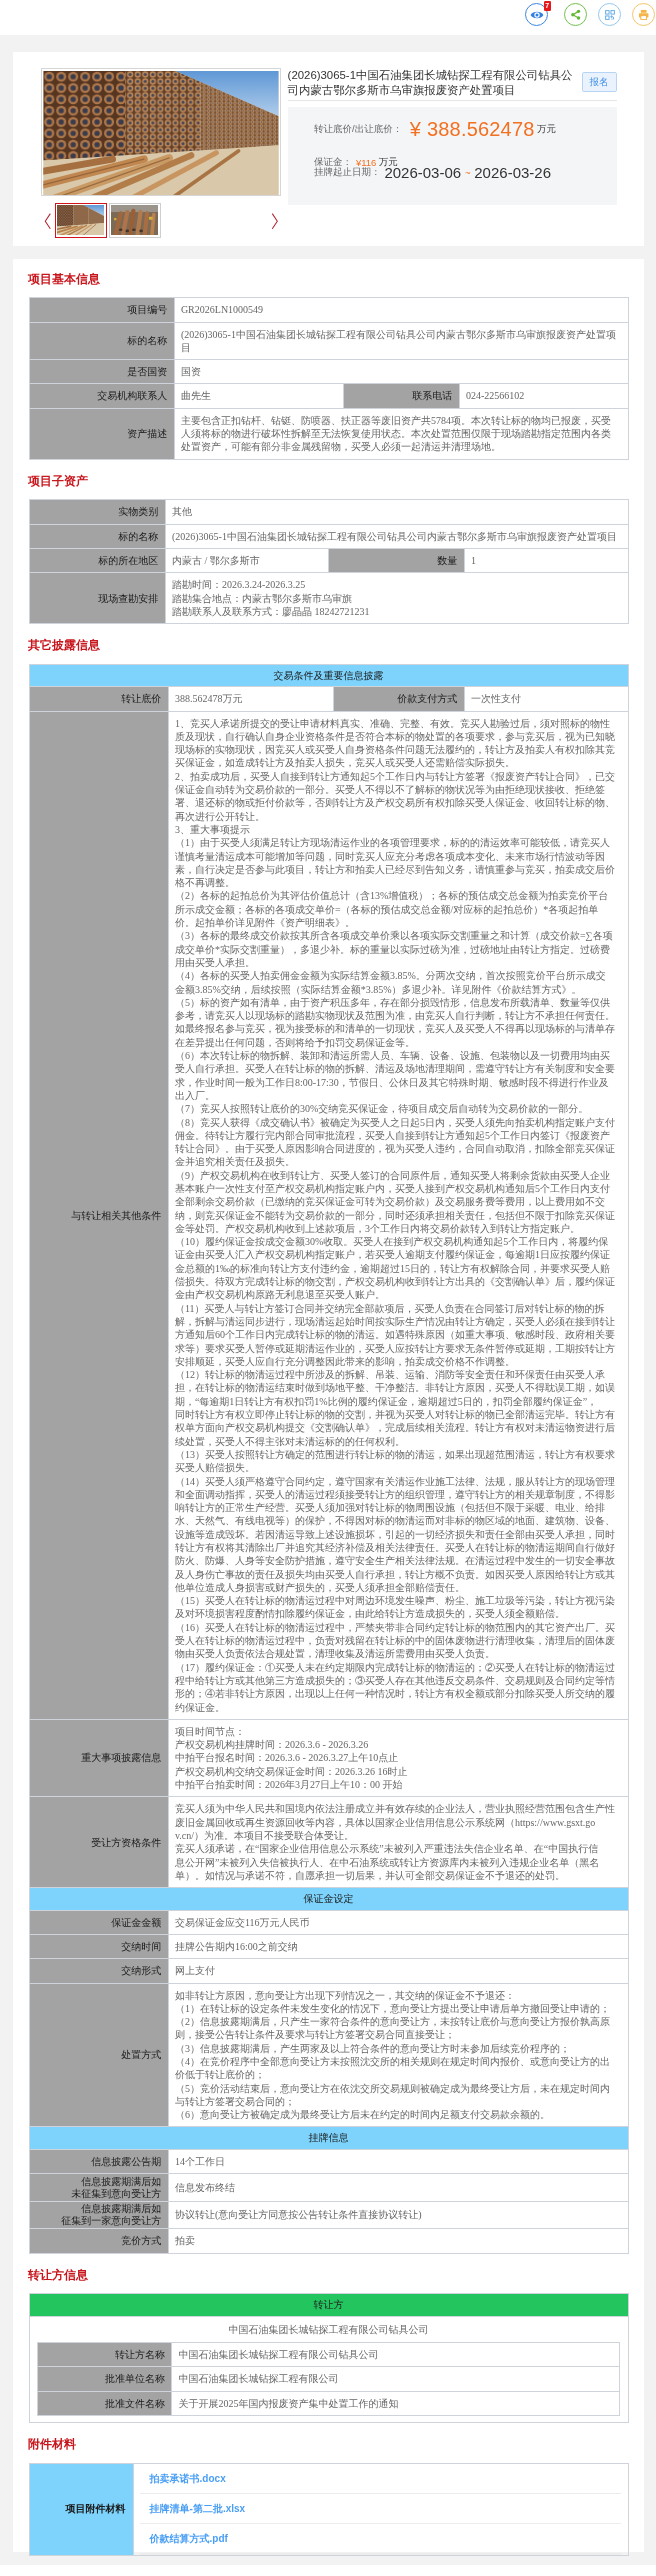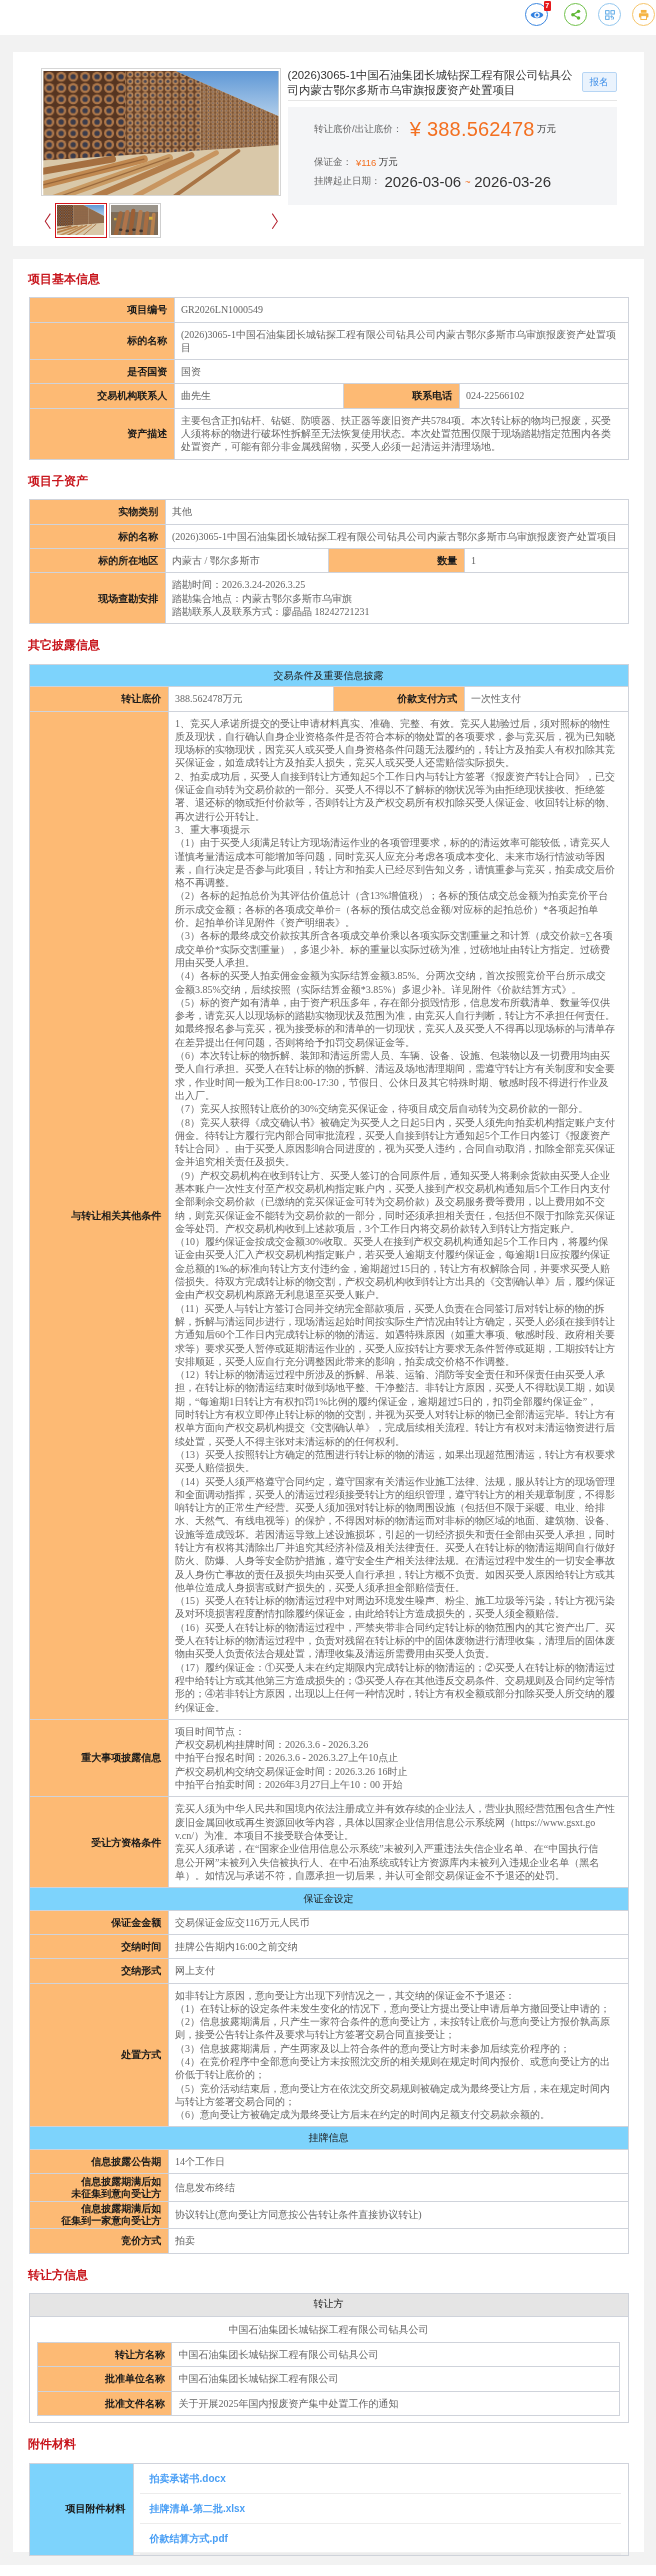--- a/index.html
+++ b/index.html
@@ -32,28 +32,28 @@
 .pb-big{font-size:20px;color:#f37021;margin-left:7.6px;letter-spacing:0.2px;}
 .pb-unit{font-size:9.5px;color:#333;margin-left:2.5px;}
 .pb-orange{font-size:9.5px;color:#f37021;margin-left:3.8px;}
 .pb-dark{font-size:15px;color:#333;margin-left:3.8px;}
 
 .sec-title{height:15px;line-height:15px;font-size:12px;font-weight:bold;color:#c8161d;margin-top:14px;margin-bottom:10.7px;margin-left:-0.6px;}
 .sec-title.first{margin-top:12.6px;}
 .tbl{width:600px;border-top:0.6px solid #cfd3db;border-left:0.6px solid #cfd3db;font-size:10px;}
 .tr{display:flex;}
 .tr>div{border-right:0.6px solid #cfd3db;border-bottom:0.6px solid #cfd3db;}
-.lbl{flex:none;background:#fdba74;color:#1b1b1b;font-weight:bold;text-align:right;padding:5px 6.3px;line-height:13.3px;display:flex;align-items:center;justify-content:flex-end;white-space:pre;}
+.lbl{flex:none;background:#a3a3a3;color:#1b1b1b;font-weight:normal;text-align:right;padding:5px 6.3px;line-height:13.3px;display:flex;align-items:center;justify-content:flex-end;white-space:pre;}
 .lbl.two{line-height:12px;padding:1.3px 6.3px;}
 .val{flex:1;min-width:0;color:#666;padding:5px 6.3px;line-height:13.3px;display:flex;flex-direction:column;justify-content:center;overflow:hidden;font-family:Liberation Serif, serif;}
 .val.fixed{flex:none;}
 .th{flex:1;background:#7dd3fc;text-align:center;font-weight:normal;color:#1b1b1b;padding:3.8px 6.3px 4.4px;line-height:13.3px;}
 .pre{white-space:pre;}
 .t-transferor{width:600px;border:0.6px solid #cfd3db;padding-bottom:6.3px;font-size:10px;}
-.tt-head{background:#e5e5e5;text-align:center;padding:3.8px 6.3px 4.4px;line-height:13.3px;color:#222;border-bottom:0.6px solid #cfd3db;font-family:Liberation Mono, monospace;}
+.tt-head{background:#22c55e;text-align:center;padding:3.8px 6.3px 4.4px;line-height:13.3px;color:#222;border-bottom:0.6px solid #cfd3db;}
 .tt-company{text-align:center;color:#666;height:25px;line-height:25px;}
 .tt-inner{width:583px;margin-left:7.6px;}
 .t-attach{width:600px;border:0.6px solid #cfd3db;display:flex;font-size:10px;}
 .ta-lbl{width:104px;flex:none;background:#7dd3fc;border-right:0.6px solid #cfd3db;display:flex;align-items:center;justify-content:flex-end;padding-right:7px;font-weight:bold;color:#1b1b1b;}
 .ta-files{flex:1;}
 .ta-file{height:29px;line-height:29px;padding-left:16px;font-weight:bold;}
 .ta-file a{color:#4a9ff5;text-decoration:none;cursor:pointer;}
 .ta-div{height:1.3px;background:#ececec;margin:0 6.3px;}
 </style>
 </head>
@@ -191,21 +191,21 @@
     <div class="pb-row" style="top:11.4px">
       <span class="pb-label">转让底价/出让底价：</span>
       <span class="pb-big">¥ 388.562478</span>
       <span class="pb-unit">万元</span>
     </div>
     <div class="pb-row" style="top:49px">
       <span class="pb-label">保证金：</span>
       <span class="pb-orange">¥116</span>
       <span class="pb-unit">万元</span>
     </div>
-    <div class="pb-row" style="top:66px">
+    <div class="pb-row" style="top:57px">
       <span class="pb-label">挂牌起止日期：</span>
       <span class="pb-dark">2026-03-06</span>
       <span class="pb-orange">~</span>
       <span class="pb-dark">2026-03-26</span>
     </div>
   </div>
 </div>
 
 <div class="card card2">
 

